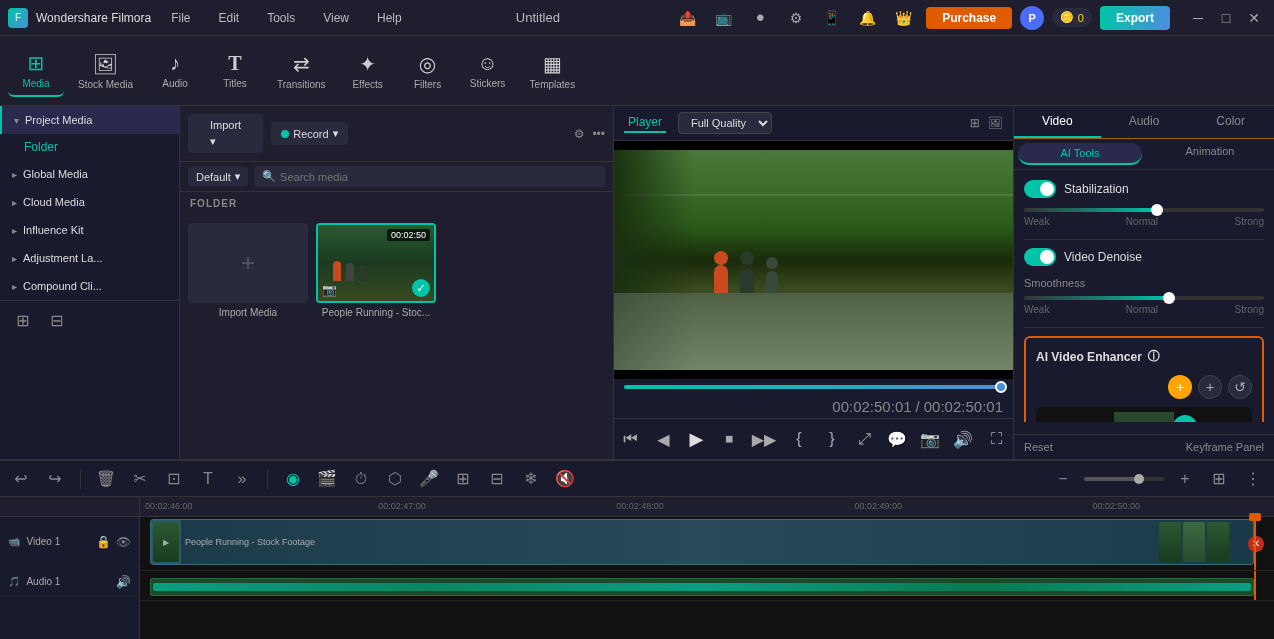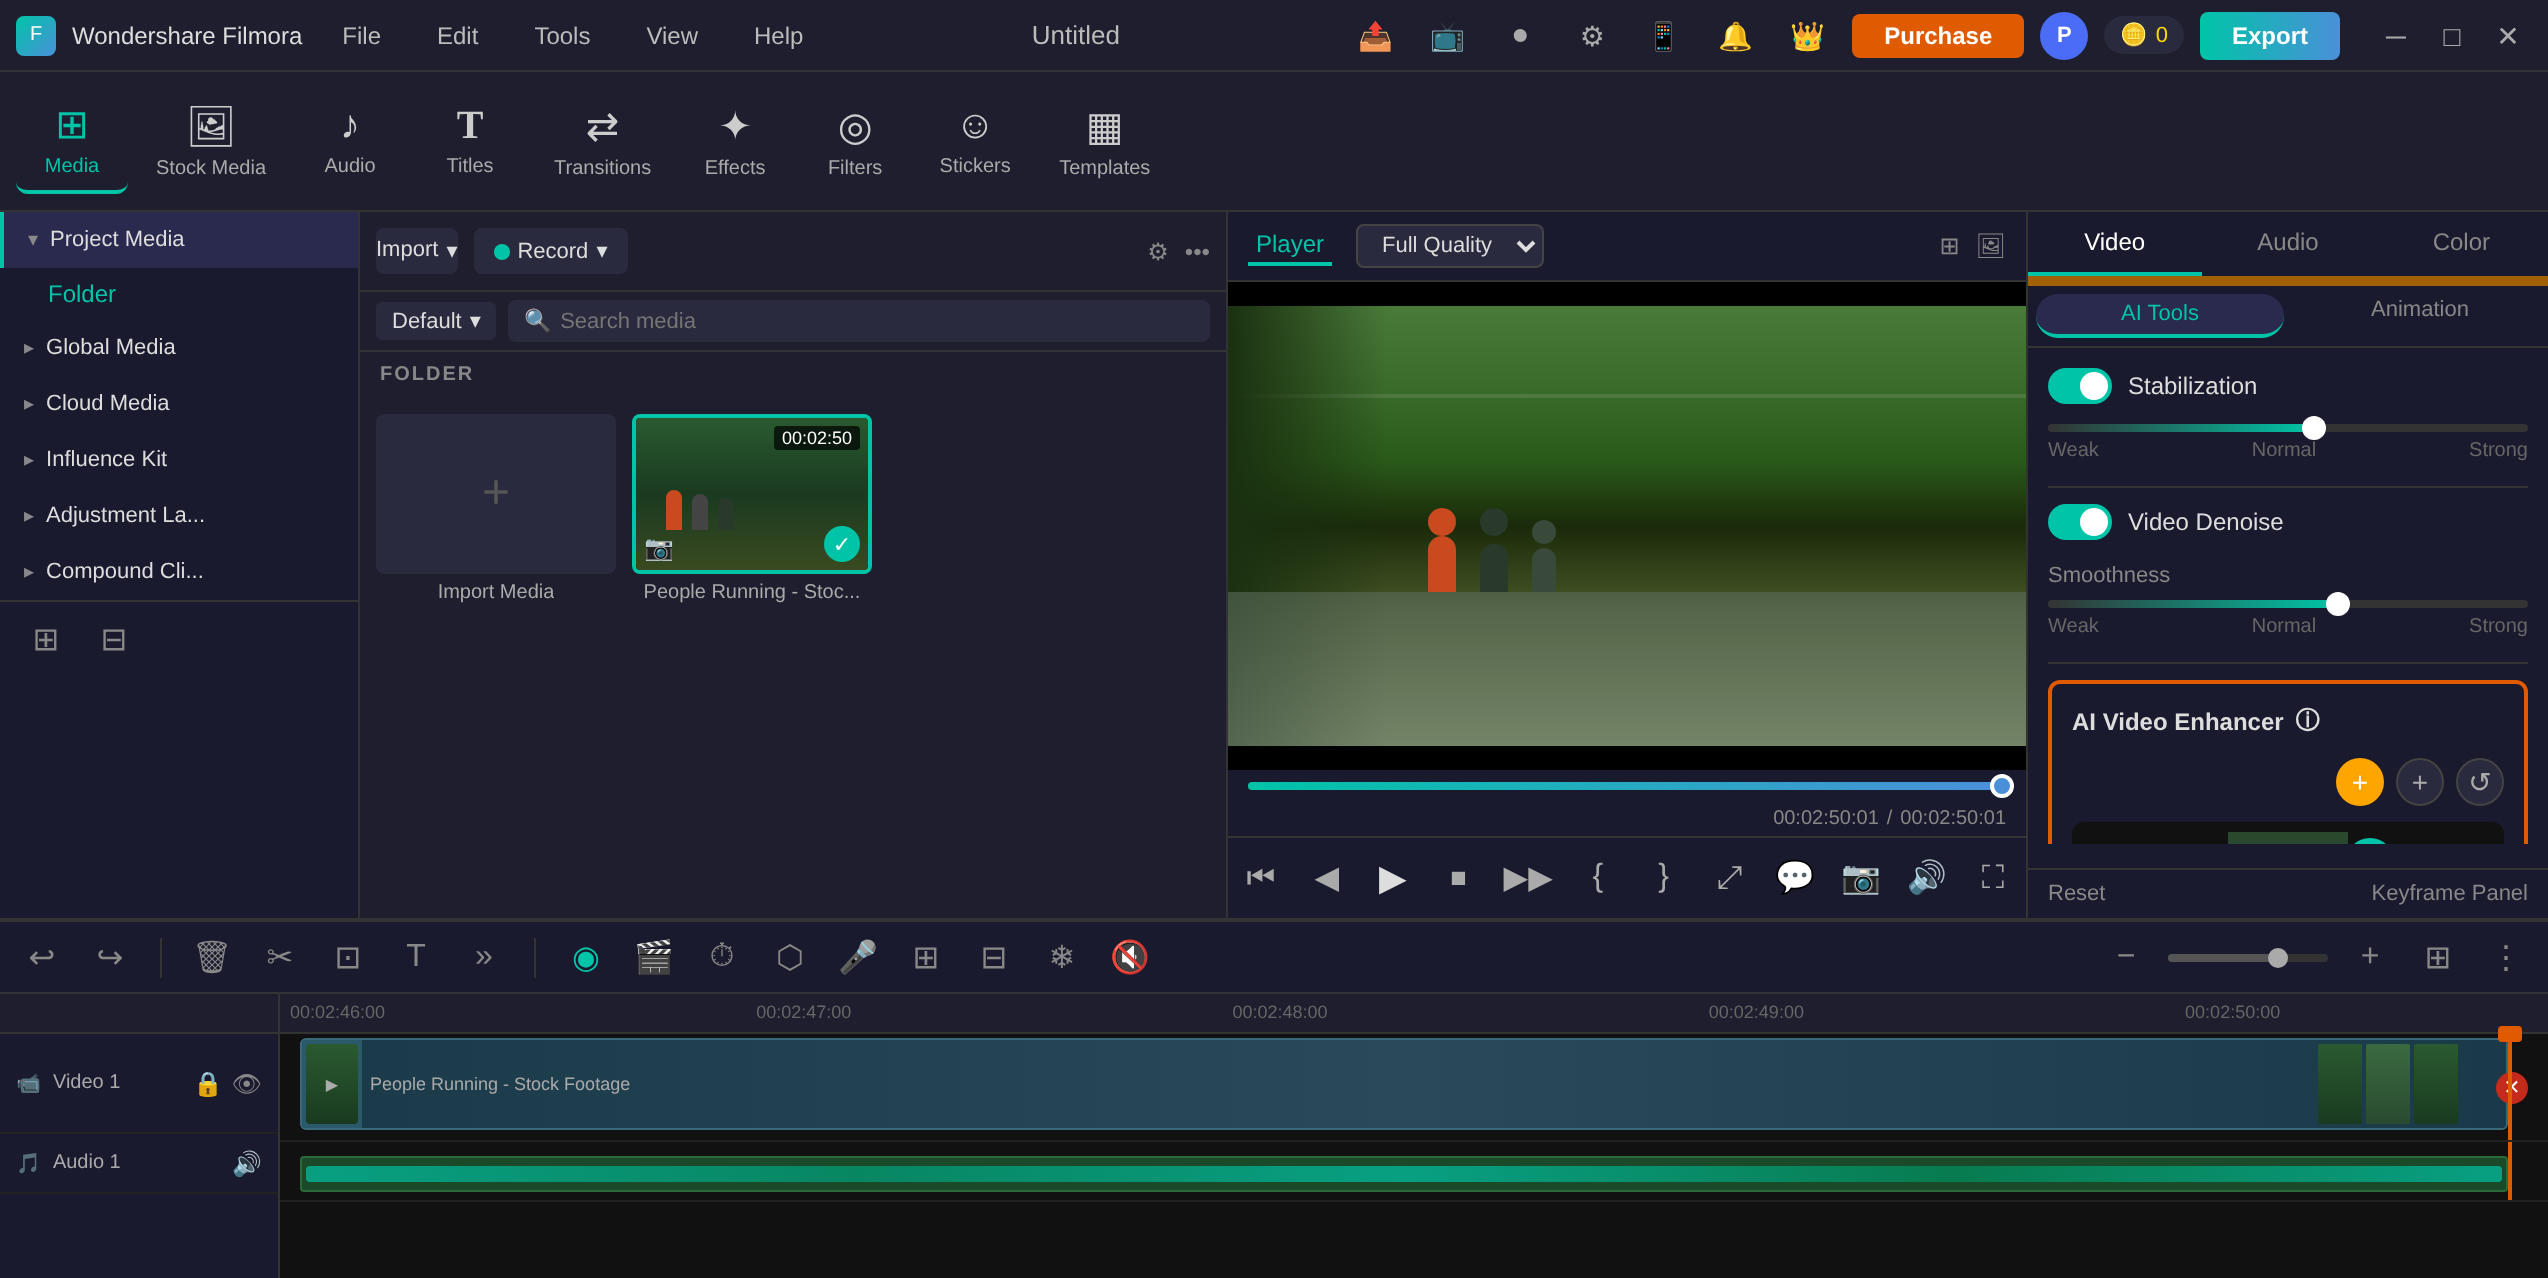--- a/index.html
+++ b/index.html
@@ -36,21 +36,21 @@
     
     .left-panel { width: 180px; background: #1a1a2e; border-right: 1px solid #333; overflow-y: auto; flex-shrink: 0; }
     .left-panel .section-header { display: flex; align-items: center; gap: 6px; padding: 8px 12px; color: #ddd; font-size: 11px; cursor: pointer; }
     .left-panel .section-header .chevron { color: #888; font-size: 10px; }
     .left-panel .folder-active { background: #2a2a4e; border-left: 2px solid #00c4a7; }
     .left-panel .folder-label { color: #00c4a7; font-size: 12px; padding: 6px 24px; cursor: pointer; }
 
     
     .media-panel { flex: 1; background: #1e1e2e; display: flex; flex-direction: column; border-right: 1px solid #333; }
     .media-toolbar { display: flex; align-items: center; padding: 8px; gap: 8px; border-bottom: 1px solid #333; }
-    .import-btn { background: #2a2a3e; border: none; color: #ddd; padding: 5px 0; border-radius: 4px; cursor: pointer; font-size: 11px; display: flex; align-items: flex-start; gap: 4px; }
+    .import-btn { background: #2a2a3e; border: none; color: #ddd; padding: 5px 22px; border-radius: 4px; cursor: pointer; font-size: 11px; display: flex; align-items: flex-start; gap: 4px; flex-direction: column; }
     .record-btn { background: #2a2a3e; border: none; color: #ddd; padding: 5px 10px; border-radius: 4px; cursor: pointer; font-size: 11px; display: flex; align-items: center; gap: 4px; }
     .record-dot { width: 8px; height: 8px; background: #00c4a7; border-radius: 50%; }
     .filter-icons { margin-left: auto; display: flex; gap: 8px; color: #888; }
     .media-search { display: flex; align-items: center; padding: 4px 8px; gap: 6px; border-bottom: 1px solid #333; }
     .sort-btn { background: #2a2a3e; border: none; color: #ddd; padding: 3px 8px; border-radius: 3px; font-size: 11px; display: flex; align-items: center; gap: 4px; cursor: pointer; }
     .search-box { flex: 1; background: #2a2a3e; border: none; border-radius: 4px; padding: 4px 8px; color: #ddd; font-size: 11px; display: flex; align-items: center; gap: 4px; }
     .search-input { background: transparent; border: none; color: #ddd; font-size: 11px; width: 100%; outline: none; }
     .folder-label-header { padding: 6px 10px; font-size: 10px; color: #888; font-weight: 600; letter-spacing: 1px; }
     .media-grid { display: flex; flex-wrap: wrap; gap: 8px; padding: 8px; flex: 1; }
     .media-item { display: flex; flex-direction: column; align-items: center; gap: 4px; width: 120px; }
@@ -69,28 +69,28 @@
     .preview-tab { color: #aaa; font-size: 12px; cursor: pointer; padding: 2px 4px; }
     .preview-tab.active { color: #00c4a7; border-bottom: 2px solid #00c4a7; }
     .quality-select { background: #2a2a3e; border: 1px solid #444; color: #ddd; padding: 3px 8px; border-radius: 4px; font-size: 11px; cursor: pointer; }
     .preview-icons { margin-left: auto; display: flex; gap: 8px; color: #888; }
     .video-preview { flex: 1; background: #000; position: relative; display: flex; align-items: center; justify-content: center; }
     .video-frame { width: 100%; height: 220px; background: linear-gradient(180deg, #2a4a2e 0%, #1a3a1e 30%, #0a1a0e 60%, #3a4a2e 80%, #2a3a1e 100%); position: relative; overflow: hidden; }
     .progress-bar { padding: 6px 10px; background: #1a1a2e; }
     .progress-track { height: 4px; background: #333; border-radius: 2px; position: relative; }
     .progress-fill { height: 100%; background: linear-gradient(90deg, #00c4a7, #4a90d9); border-radius: 2px; width: 99%; }
     .progress-dot { width: 12px; height: 12px; background: #4a90d9; border-radius: 50%; position: absolute; right: -4px; top: -4px; border: 2px solid white; }
-    .time-display { display: flex; justify-content: flex-end; align-items: center; padding: 3px 10px; background: #1a1a2e; font-size: 10px; color: #888; gap: 4px; }
+    .time-display { display: flex; justify-content: flex-end; align-items: center; padding: 3px 10px; background: #1a1a2e; font-size: 15px; color: #888; gap: 4px; }
     .preview-controls { display: flex; align-items: center; justify-content: center; gap: 12px; padding: 6px; background: #1a1a2e; border-top: 1px solid #333; }
     .ctrl-btn { color: #aaa; cursor: pointer; font-size: 16px; display: flex; align-items: center; justify-content: center; width: 28px; height: 28px; }
     .ctrl-btn.play { color: #ddd; font-size: 18px; }
 
     
     .right-panel { width: 260px; background: #1a1a2e; display: flex; flex-direction: column; flex-shrink: 0; }
-    .right-tabs { display: flex; border-bottom: 5px solid #a16207; }
+    .right-tabs { display: flex; border-bottom: 1px solid #a16207; }
     .right-tab { flex: 1; text-align: center; padding: 8px; font-size: 12px; color: #888; cursor: pointer; }
     .right-tab.active { color: white; border-bottom: 2px solid #00c4a7; }
     .ai-tools-bar { display: flex; border-bottom: 1px solid #333; }
     .ai-tab { flex: 1; text-align: center; padding: 6px; font-size: 11px; cursor: pointer; }
     .ai-tab.active { background: #2a2a4e; color: #00c4a7; border-bottom: 2px solid #00c4a7; border-radius: 12px; margin: 4px; padding: 4px; }
     .ai-tab.inactive { color: #888; }
     .right-content { flex: 1; padding: 10px; overflow-y: auto; }
     .toggle-row { display: flex; align-items: center; gap: 8px; margin-bottom: 10px; }
     .toggle { width: 32px; height: 18px; background: #00c4a7; border-radius: 9px; position: relative; cursor: pointer; }
     .toggle-knob { width: 14px; height: 14px; background: white; border-radius: 50%; position: absolute; top: 2px; right: 2px; }

